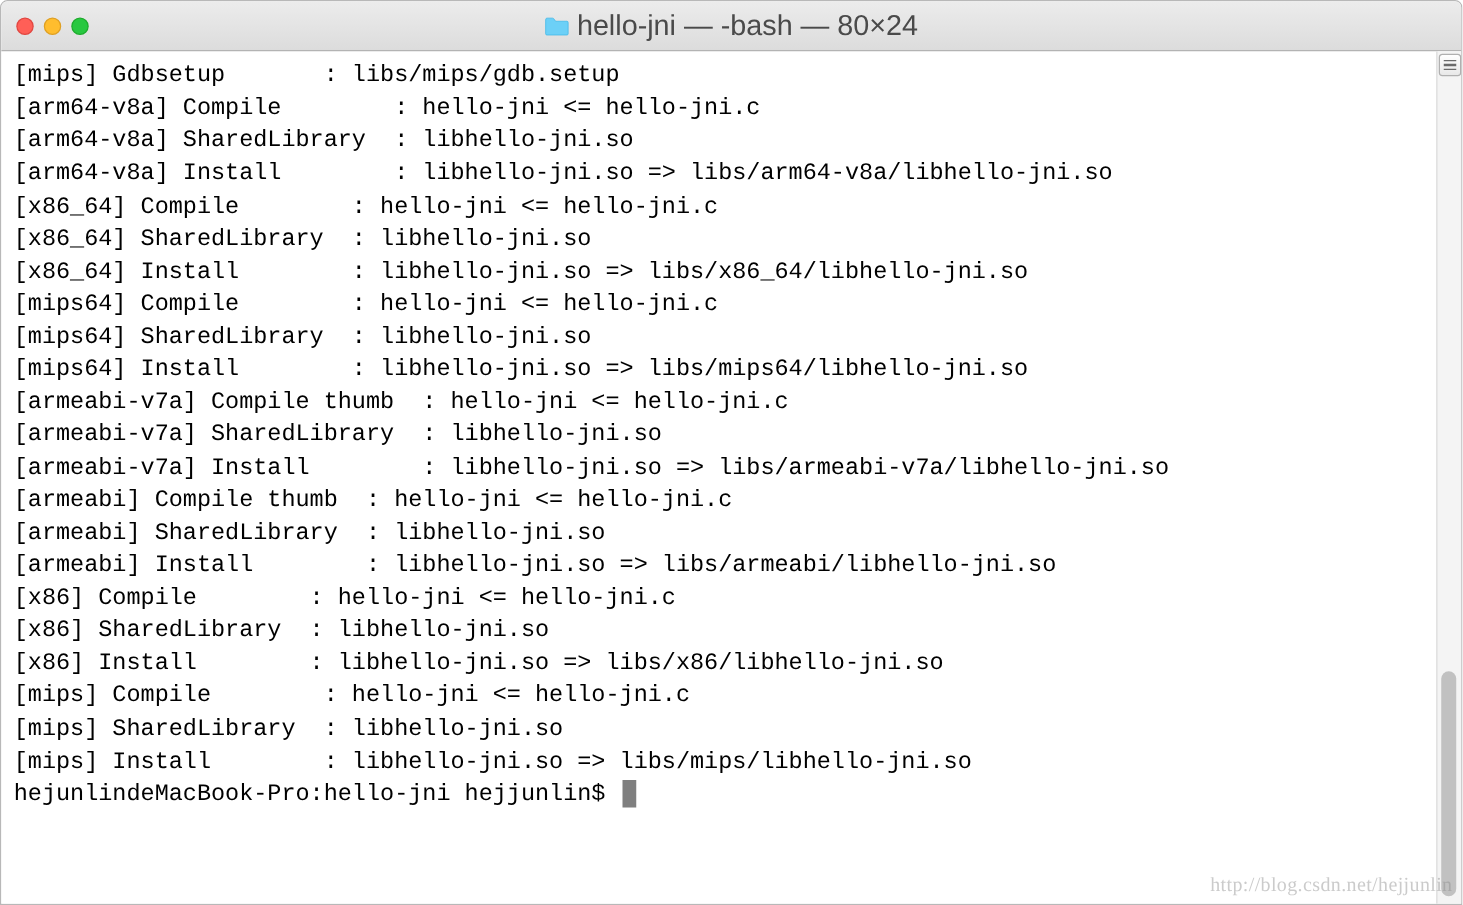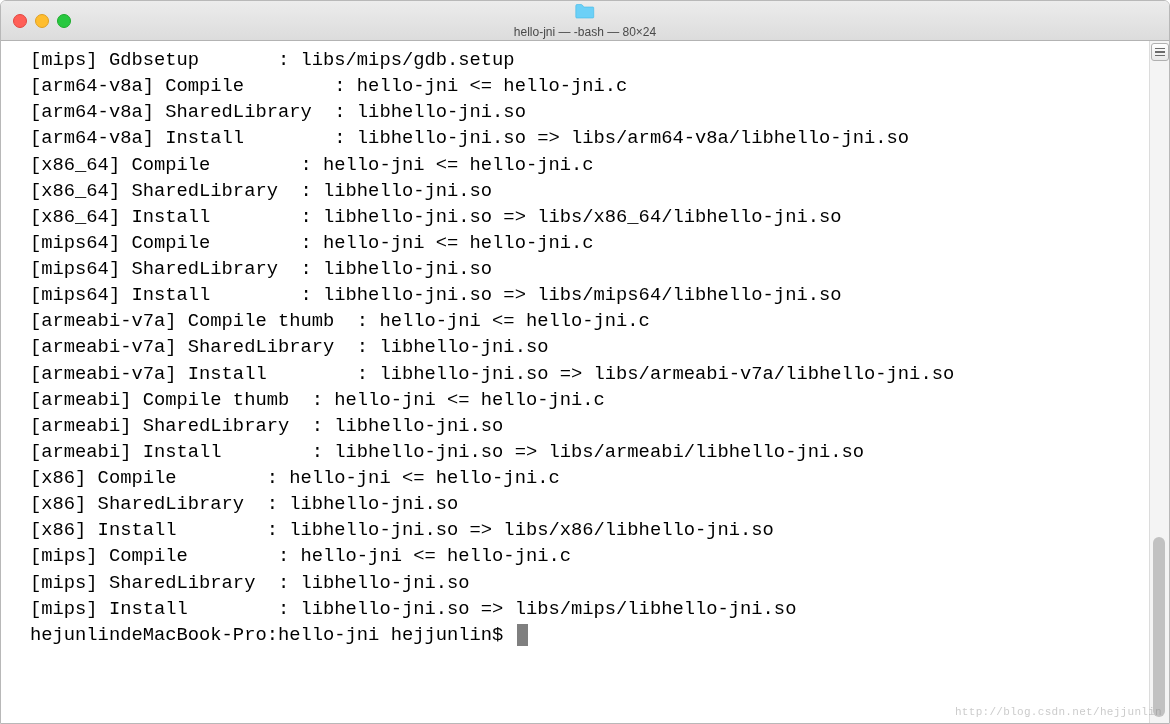--- a/index.html
+++ b/index.html
@@ -48,39 +48,37 @@
     .tl-yellow { background: #ffbd2e; border: 0.5px solid #dfa023; }
     .tl-green { background: #28c840; border: 0.5px solid #1dac2c; }
     .title-center {
       position: absolute;
       left: 50%;
       transform: translateX(-50%);
       display: flex;
       align-items: center;
       gap: 6px;
       color: #4a4a4a;
-      font-size: 12px;
-      flex-direction: column;
+      font-size: 23px;
     }
     .folder-icon {
       width: 20px;
       height: 16px;
       display: inline-flex;
       align-items: center;
       justify-content: center;
     }
     .folder-icon svg {
       width: 20px;
       height: 16px;
     }
     .body-row {
       flex: 1;
       display: flex;
       min-height: 0;
-      padding-left: 19px;
     }
     .terminal {
       flex: 1;
       background: #fff;
       padding: 6px 3px 6px 10px;
       font-family: Menlo, Monaco, "Courier New", monospace;
       font-size: 18.8px;
       line-height: 1.39;
       color: #000;
       white-space: pre-wrap;
@@ -130,22 +128,22 @@
       width: 11px;
       height: 22px;
       background: #7f7f7f;
       vertical-align: text-bottom;
       margin-left: 2px;
     }
     .watermark {
       position: absolute;
       right: 8px;
       bottom: 6px;
-      font-family: Liberation Mono, monospace;
-      font-size: 11px;
+      font-family: Liberation Serif, serif;
+      font-size: 16px;
       color: rgba(140,140,140,0.45);
       letter-spacing: 0.3px;
       pointer-events: none;
     }
   </style>
 </head>
 <body>
 
 <div class="window">
   <div class="titlebar">

